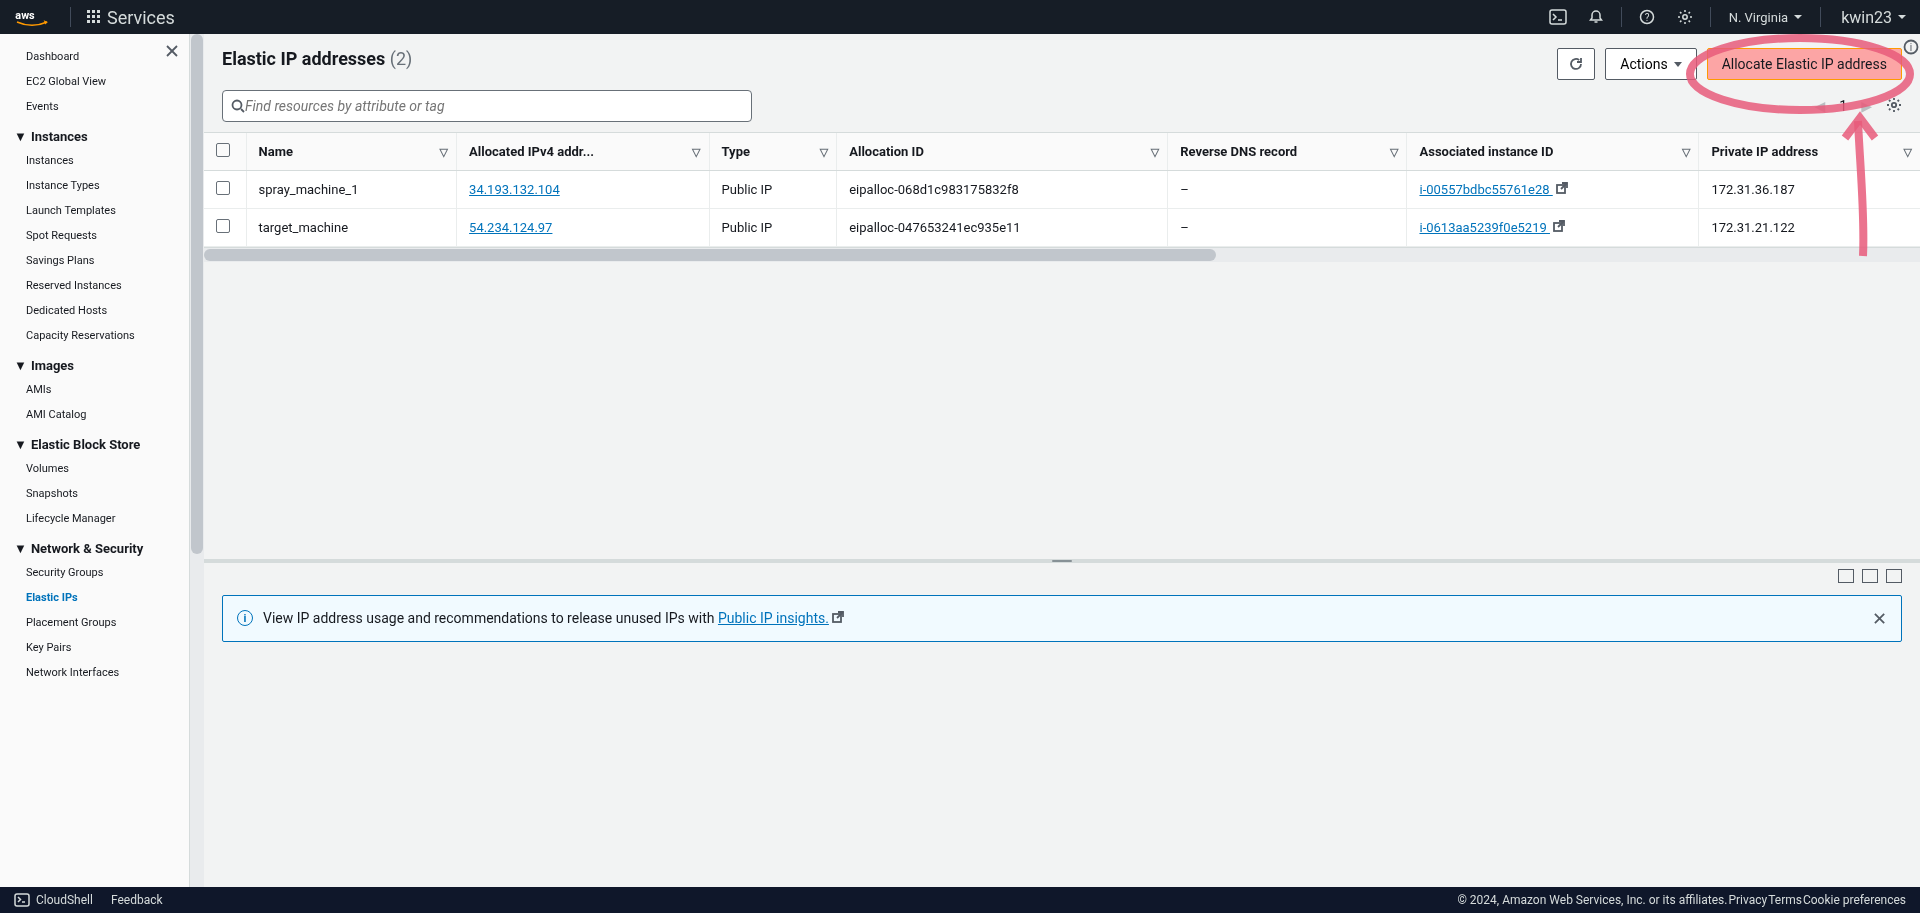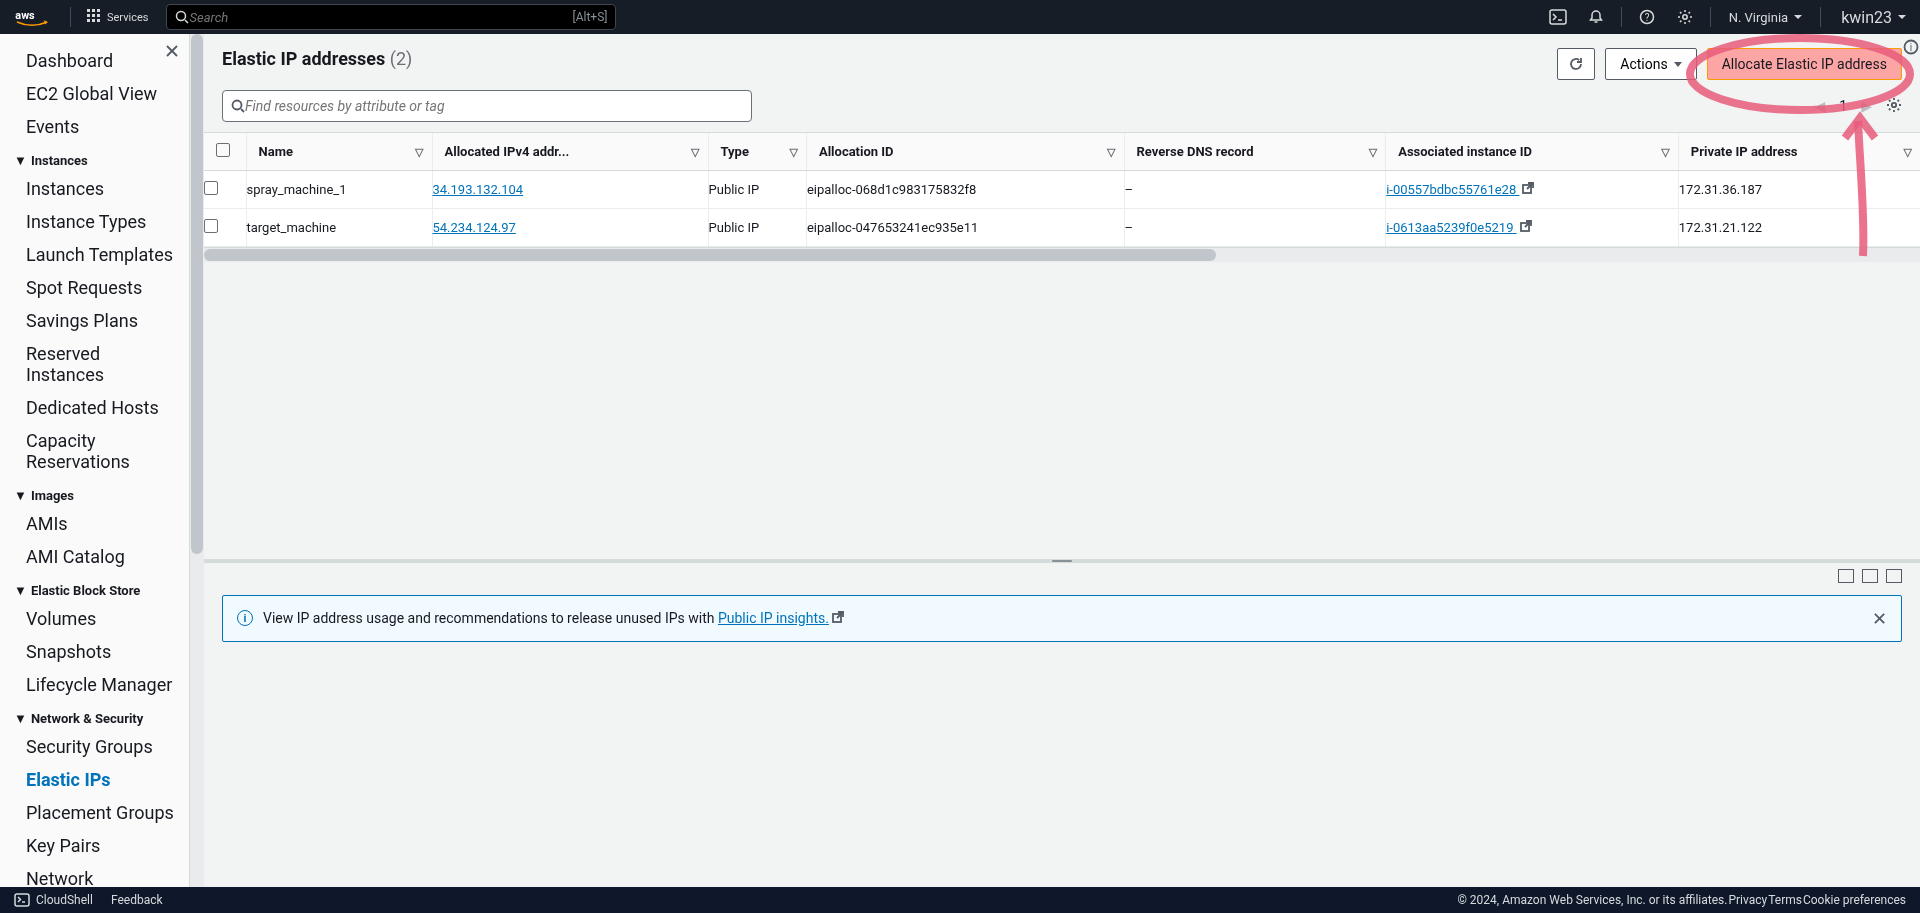--- a/index.html
+++ b/index.html
@@ -3,35 +3,35 @@
 <meta charset="utf-8">
 <style>
 *{margin:0;padding:0;box-sizing:border-box;font-family:"Amazon Ember","Helvetica Neue",Roboto,Arial,sans-serif}
 body{background:#f2f3f3;color:#16191f;font-size:14px;overflow:hidden}
 
 
 .topnav{height:34px;background:#161d26;display:flex;align-items:center;color:#d5dbdb}
 .aws-logo{width:36px;height:20px;margin:0 14px}
 .aws-logo svg{display:block}
 .topnav-sep{width:1px;height:20px;background:#414b5a;margin:0 6px}
-.services-btn{display:flex;align-items:center;gap:6px;padding:0 10px;cursor:pointer;font-size:11px}
+.services-btn{display:flex;align-items:center;gap:6px;padding:0 10px;cursor:pointer;font-size:18px}
 .grid-icon{display:inline-block}
 .search-wrap{margin-left:8px;display:flex;align-items:center;background:#000;border:1px solid #3f4651;border-radius:4px;height:26px;width:450px;padding:0 8px}
 .search-wrap input{flex:1;background:transparent;border:0;color:#d5dbdb;font-style:italic;outline:none;font-size:13px}
 .search-hint{font-size:12px;color:#879196}
 .topnav-right{margin-left:auto;display:flex;align-items:center;height:100%}
 .topnav-right .ticon{width:38px;height:34px;display:flex;align-items:center;justify-content:center;cursor:pointer}
 .region{display:flex;align-items:center;gap:4px;padding:0 12px;font-size:13px;cursor:pointer}
 .user{display:flex;align-items:center;gap:4px;padding:0 14px;font-size:16px;cursor:pointer}
 .caret{width:0;height:0;border-left:4px solid transparent;border-right:4px solid transparent;border-top:4px solid #d5dbdb;margin-left:2px}
 
 
 .outer{display:flex;height:calc(100vh - 34px - 26px)}
 .sidebar{width:190px;background:#fafafa;border-right:1px solid #d5dbdb;overflow-y:auto;padding:10px 0 20px}
-.sidebar .item{display:block;padding:6px 14px 6px 26px;color:#16191f;font-size:18px;cursor:pointer}
+.sidebar .item{display:block;padding:6px 14px 6px 26px;color:#16191f;font-size:11px;cursor:pointer}
 .sidebar .item.top{padding-left:26px}
 .sidebar .item.active{color:#0073bb;font-weight:700}
 .sidebar .section{display:flex;align-items:center;gap:4px;padding:10px 14px 4px;font-weight:700;font-size:13px;cursor:pointer}
 .sidebar .back-icon{position:absolute;right:10px;top:10px;cursor:pointer}
 .sidebar-wrap{position:relative}
 
 .scroll-gutter{width:14px;background:#e9ebed;position:relative}
 .scroll-thumb{position:absolute;top:0;left:1px;right:1px;height:520px;background:#c1c6cc;border-radius:6px}
 
 .main{flex:1;display:flex;flex-direction:column;overflow:hidden;position:relative}
@@ -50,21 +50,21 @@
 .pager{margin-left:auto;display:flex;align-items:center;gap:14px;color:#687078}
 .pager .num{color:#16191f}
 .pager .chev{cursor:default;opacity:.4}
 .pager .cog{cursor:pointer;color:#545b64}
 
 .table-wrap{border-top:1px solid #d5dbdb;border-bottom:1px solid #d5dbdb;overflow-x:auto;background:#fff}
 table{border-collapse:collapse;min-width:1540px;width:100%;font-size:13px}
 th{background:#fafafa;border-bottom:1px solid #d5dbdb;text-align:left;font-weight:700;padding:10px 12px;position:relative}
 th .sort{position:absolute;right:8px;top:50%;transform:translateY(-50%);color:#687078;font-size:11px}
 th+th,td+td{border-left:1px solid #eaeded}
-td{padding:10px 0;border-bottom:1px solid #eaeded}
+td{padding:10px 12px;border-bottom:1px solid #eaeded}
 .cb{width:14px;height:14px;border:1px solid #687078;border-radius:2px;display:inline-block;cursor:pointer}
 a.link{color:#0073bb;text-decoration:underline;cursor:pointer}
 .ext-icon{display:inline-block;margin-left:3px}
 .hscroll{height:14px;background:#e9ebed;position:relative}
 .hscroll-thumb{position:absolute;left:0;top:1px;bottom:1px;width:59%;background:#c1c6cc;border-radius:6px}
 
 .divider{height:4px;background:#d5dbdb;position:relative;cursor:row-resize}
 .divider::after{content:"";position:absolute;left:50%;top:1px;width:20px;height:2px;background:#879196;transform:translateX(-50%);border-radius:2px}
 
 .bottom-panel{flex:1;background:#f2f3f3;padding:14px 18px;overflow:auto;position:relative}
@@ -105,28 +105,20 @@
           <rect x="5" y="0" width="3" height="3" fill="#d5dbdb"></rect>
           <rect x="10" y="0" width="3" height="3" fill="#d5dbdb"></rect>
           <rect x="0" y="5" width="3" height="3" fill="#d5dbdb"></rect>
           <rect x="5" y="5" width="3" height="3" fill="#d5dbdb"></rect>
           <rect x="10" y="5" width="3" height="3" fill="#d5dbdb"></rect>
           <rect x="0" y="10" width="3" height="3" fill="#d5dbdb"></rect>
           <rect x="5" y="10" width="3" height="3" fill="#d5dbdb"></rect>
           <rect x="10" y="10" width="3" height="3" fill="#d5dbdb"></rect>
         </svg></span>
     <span>Services</span>
-  </div>
-  <div class="search-wrap">
-    <svg width="14" height="14">
-        <circle cx="6" cy="6" r="4.5" class="stroke"></circle>
-        <line x1="10" y1="10" x2="13" y2="13" class="stroke"></line>
-      </svg>
-    <input placeholder="Search" style="">
-    <span class="search-hint">[Alt+S]</span>
   </div>
   <div class="topnav-right">
     <div class="ticon">
         <svg width="18" height="16">
           <rect x="1" y="1" width="16" height="14" rx="2" class="stroke"></rect>
           <path d="M4 5 l3 3 l-3 3" class="stroke"></path>
           <line x1="9" y1="11" x2="13" y2="11" class="stroke"></line>
         </svg>
       </div>
     <div class="ticon">

